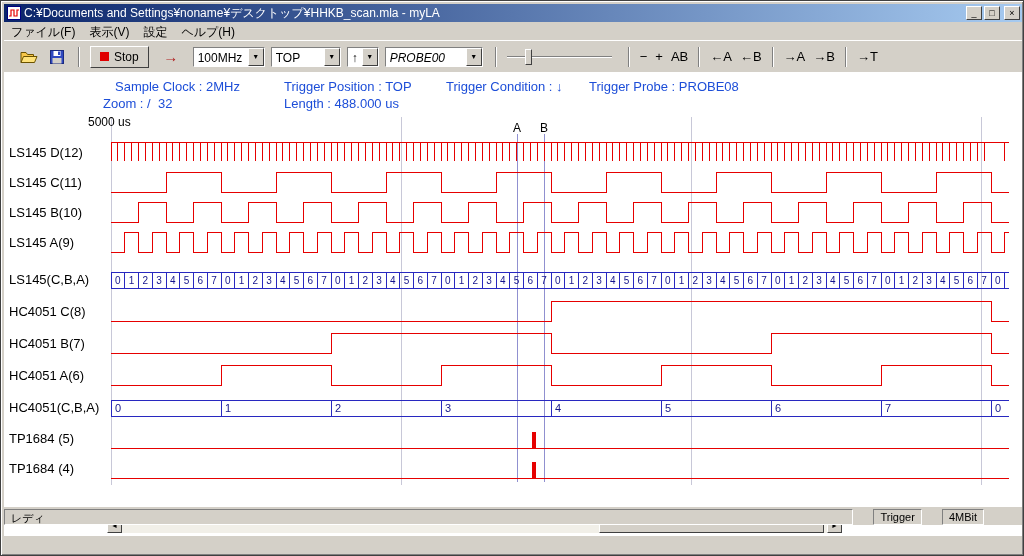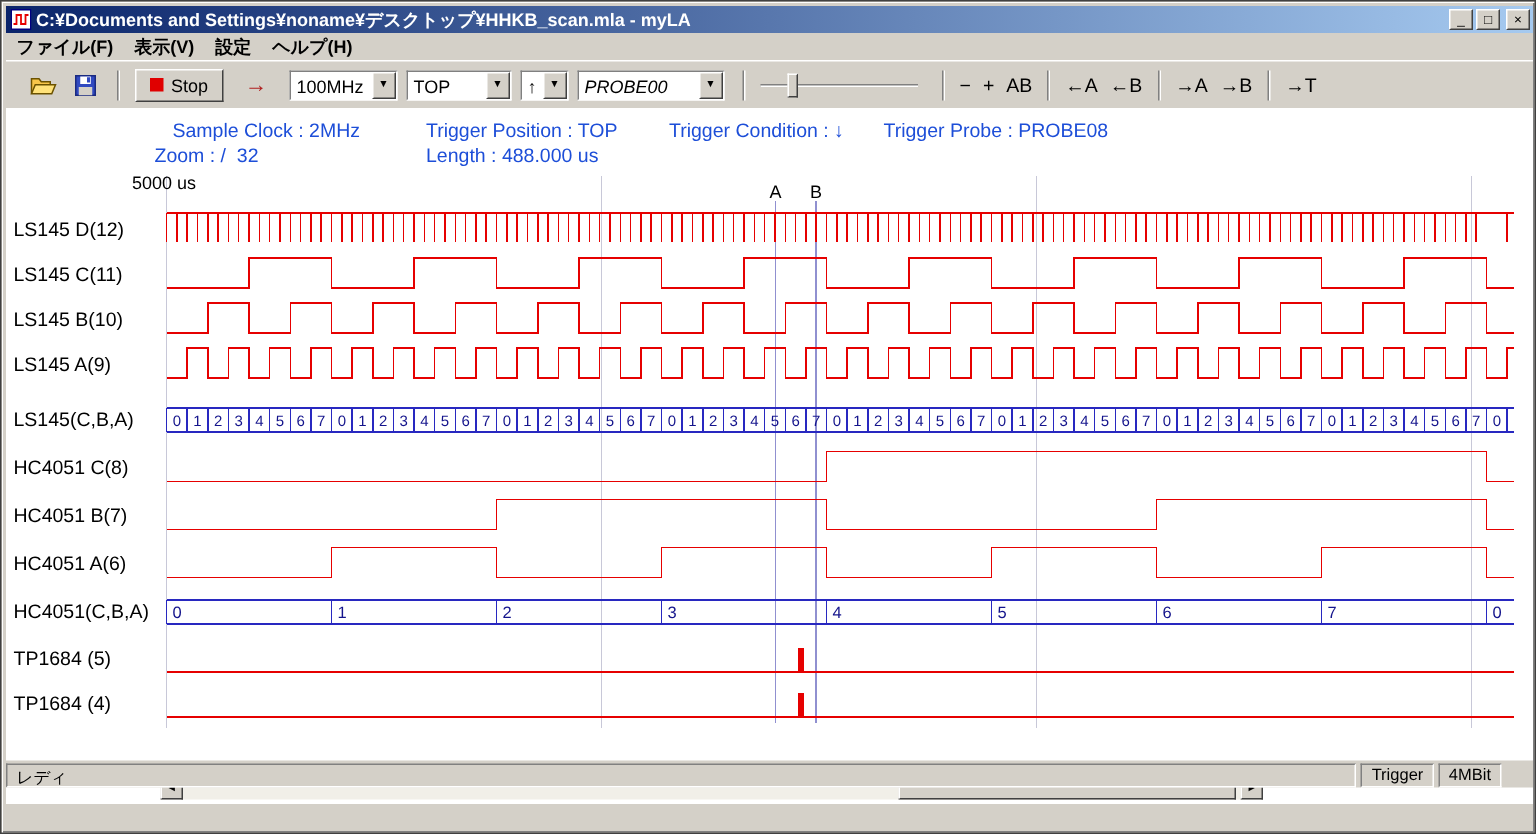--- a/index.html
+++ b/index.html
@@ -7,28 +7,28 @@
   body{font-family:"Liberation Sans","DejaVu Sans",sans-serif;background:#3a6ea5;}
   .window{position:absolute;left:0;top:0;width:1024px;height:556px;background:#d4d0c8;
           border:1px solid #404040;box-shadow:inset 1px 1px 0 #ffffff, inset -1px -1px 0 #808080;}
   .white-bg{position:absolute;left:3px;top:71px;width:1018px;height:464px;background:#ffffff;}
 
   
   .titlebar{position:absolute;left:3px;top:3px;width:1018px;height:18px;
             background:linear-gradient(to right,#0a246a,#a6caf0);
             display:flex;align-items:center;padding:0 2px;}
   .app-icon{width:14px;height:14px;margin:0 3px 0 1px;flex:none;display:inline-flex;}
-  .title-text{color:#ffffff;font-size:12px;font-weight:bold;flex:1;white-space:nowrap;overflow:hidden;}
+  .title-text{color:#ffffff;font-size:12px;font-weight:normal;flex:1;white-space:nowrap;overflow:hidden;}
   .win-buttons{display:flex;gap:2px;flex:none;align-items:center;}
   .win-btn{width:16px;height:14px;background:#d4d0c8;border:1px solid;border-color:#ffffff #404040 #404040 #ffffff;
            font-size:9px;line-height:11px;text-align:center;padding:0;font-family:inherit;color:#000;}
   .win-btn.close{margin-left:2px;}
 
   
-  .menubar{position:absolute;left:3px;top:22px;width:1018px;height:17px;display:flex;align-items:center;font-size:12px;font-weight:bold;}
+  .menubar{position:absolute;left:3px;top:22px;width:1018px;height:17px;display:flex;font-size:12px;}
   .menu-item{padding:1px 7px;white-space:nowrap;}
 
   
   .toolbar{position:absolute;left:3px;top:39px;width:1018px;height:32px;display:flex;align-items:center;
            padding-left:12px;border-top:1px solid #ffffff;}
   .tb-icon{width:26px;height:22px;background:transparent;border:none;display:inline-flex;align-items:center;justify-content:center;margin-right:2px;}
   .tb-sep{width:2px;height:20px;border-left:1px solid #808080;border-right:1px solid #ffffff;margin:0 6px;flex:none;}
   .stop-btn{height:22px;display:inline-flex;align-items:center;gap:5px;padding:0 9px;background:#d4d0c8;
             border:1px solid;border-color:#ffffff #404040 #404040 #ffffff;font-size:12px;margin:0 9px 0 4px;font-family:inherit;}
   .stop-square{width:9px;height:9px;background:#e00000;display:inline-block;}
@@ -55,21 +55,21 @@
   
   .hscroll{position:absolute;left:106px;top:517px;width:735px;height:15px;display:flex;}
   .scroll-btn{width:15px;height:15px;background:#d4d0c8;border:1px solid;border-color:#ffffff #404040 #404040 #ffffff;
               font-size:7px;line-height:12px;text-align:center;padding:0;color:#000;flex:none;font-family:inherit;}
   .sb-track{position:relative;flex:1;background:#f1efe8;}
   .sb-thumb{position:absolute;left:477px;top:0;width:225px;height:15px;background:#d4d0c8;
             border:1px solid;border-color:#ffffff #404040 #404040 #ffffff;}
 
   
   .statusbar{position:absolute;left:3px;top:506px;width:1018px;height:18px;background:#d4d0c8;
-             display:flex;gap:3px;padding-top:2px;align-items:stretch;}
+             display:flex;gap:20px;padding-top:2px;align-items:stretch;}
   .sb-panel{border:1px solid;border-color:#808080 #ffffff #ffffff #808080;font-size:11px;padding:1px 6px 0 6px;
             white-space:nowrap;height:16px;}
   .sb-ready{flex:1;}
   .sb-spacer{width:18px;flex:none;}
 </style>
 </head>
 <body>
 
 <div class="window">
   <div class="white-bg"></div>

